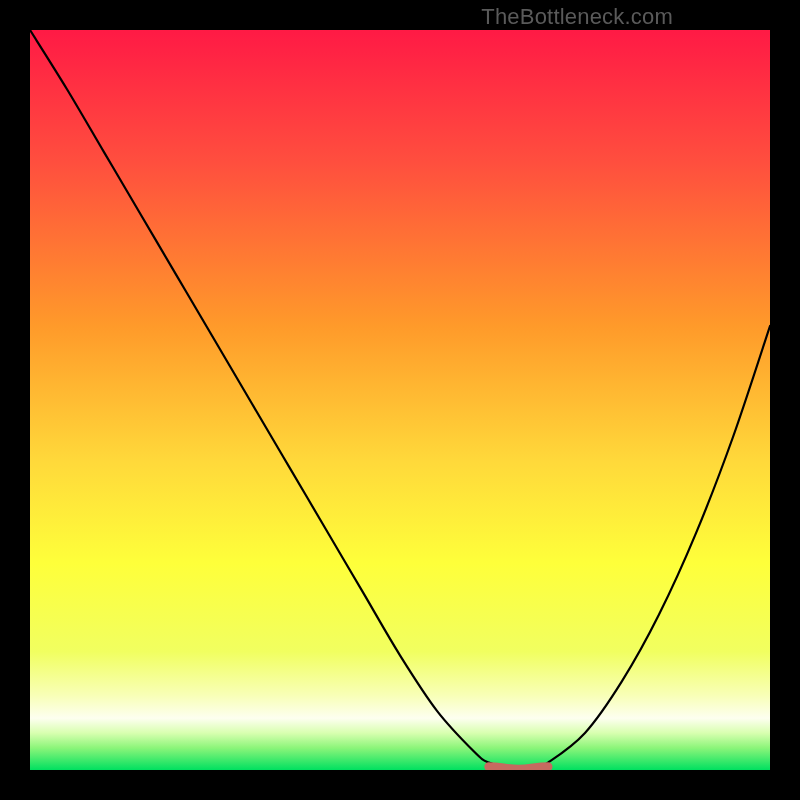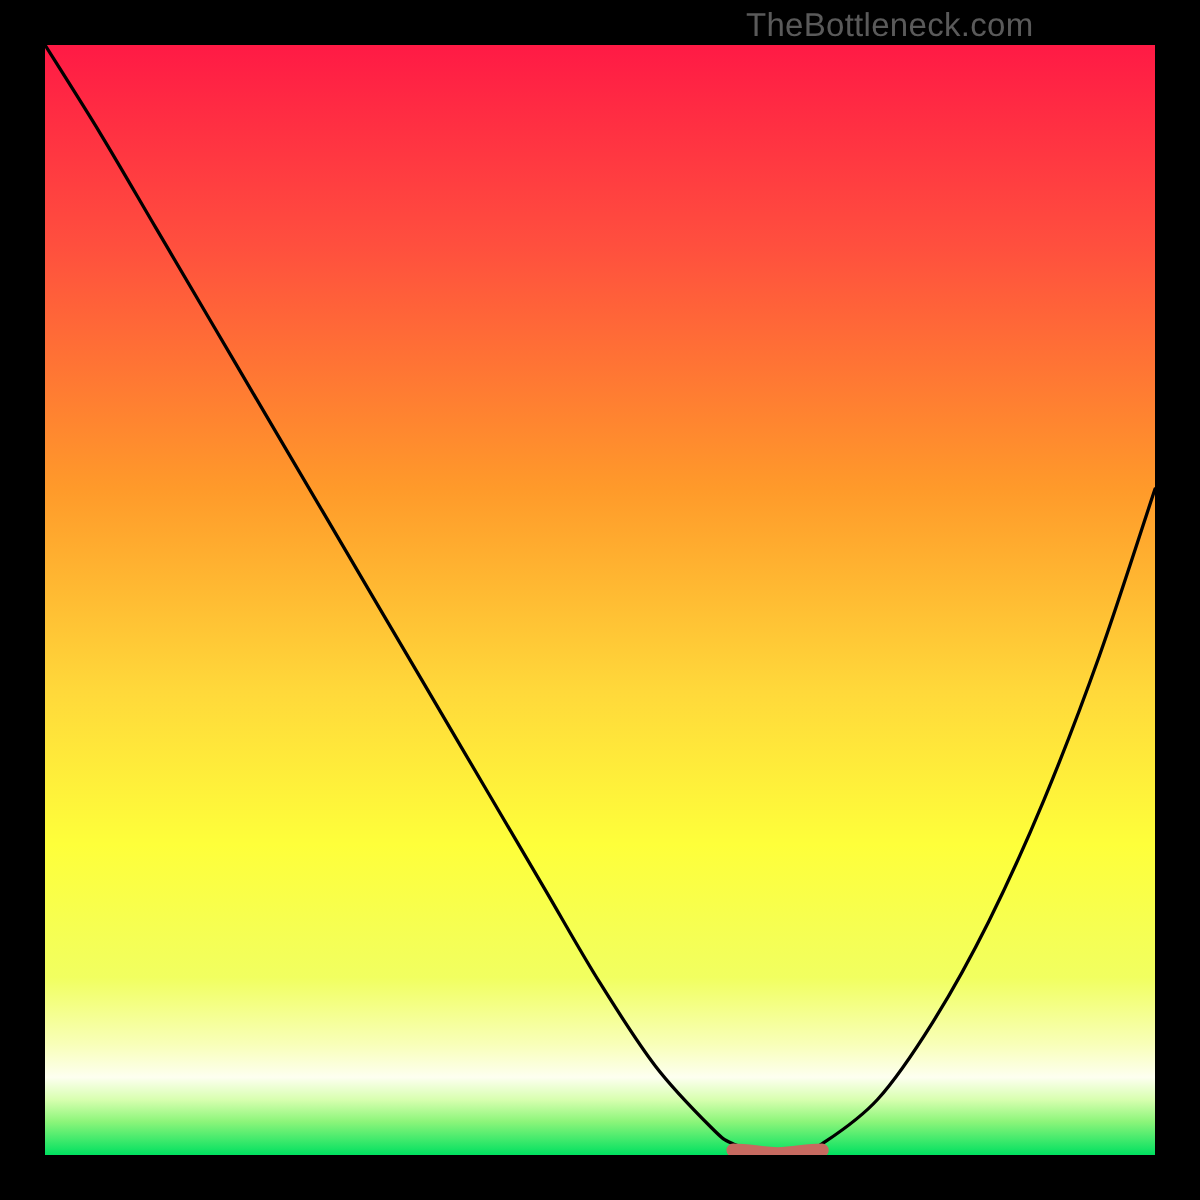--- a/index.html
+++ b/index.html
@@ -10,21 +10,20 @@
     background: #000;
     overflow: hidden;
   }
   .frame {
     position: absolute;
     top: 0;
     left: 0;
     width: 683px;
     height: 800px;
     background: #000;
-    padding-left: 16px;
   }
   .watermark {
     position: absolute;
     top: 4px;
     right: 10px;
     font-family: Arial, Helvetica, sans-serif;
     font-size: 22px;
     color: #5a5a5a;
     letter-spacing: 0.2px;
     user-select: none;

